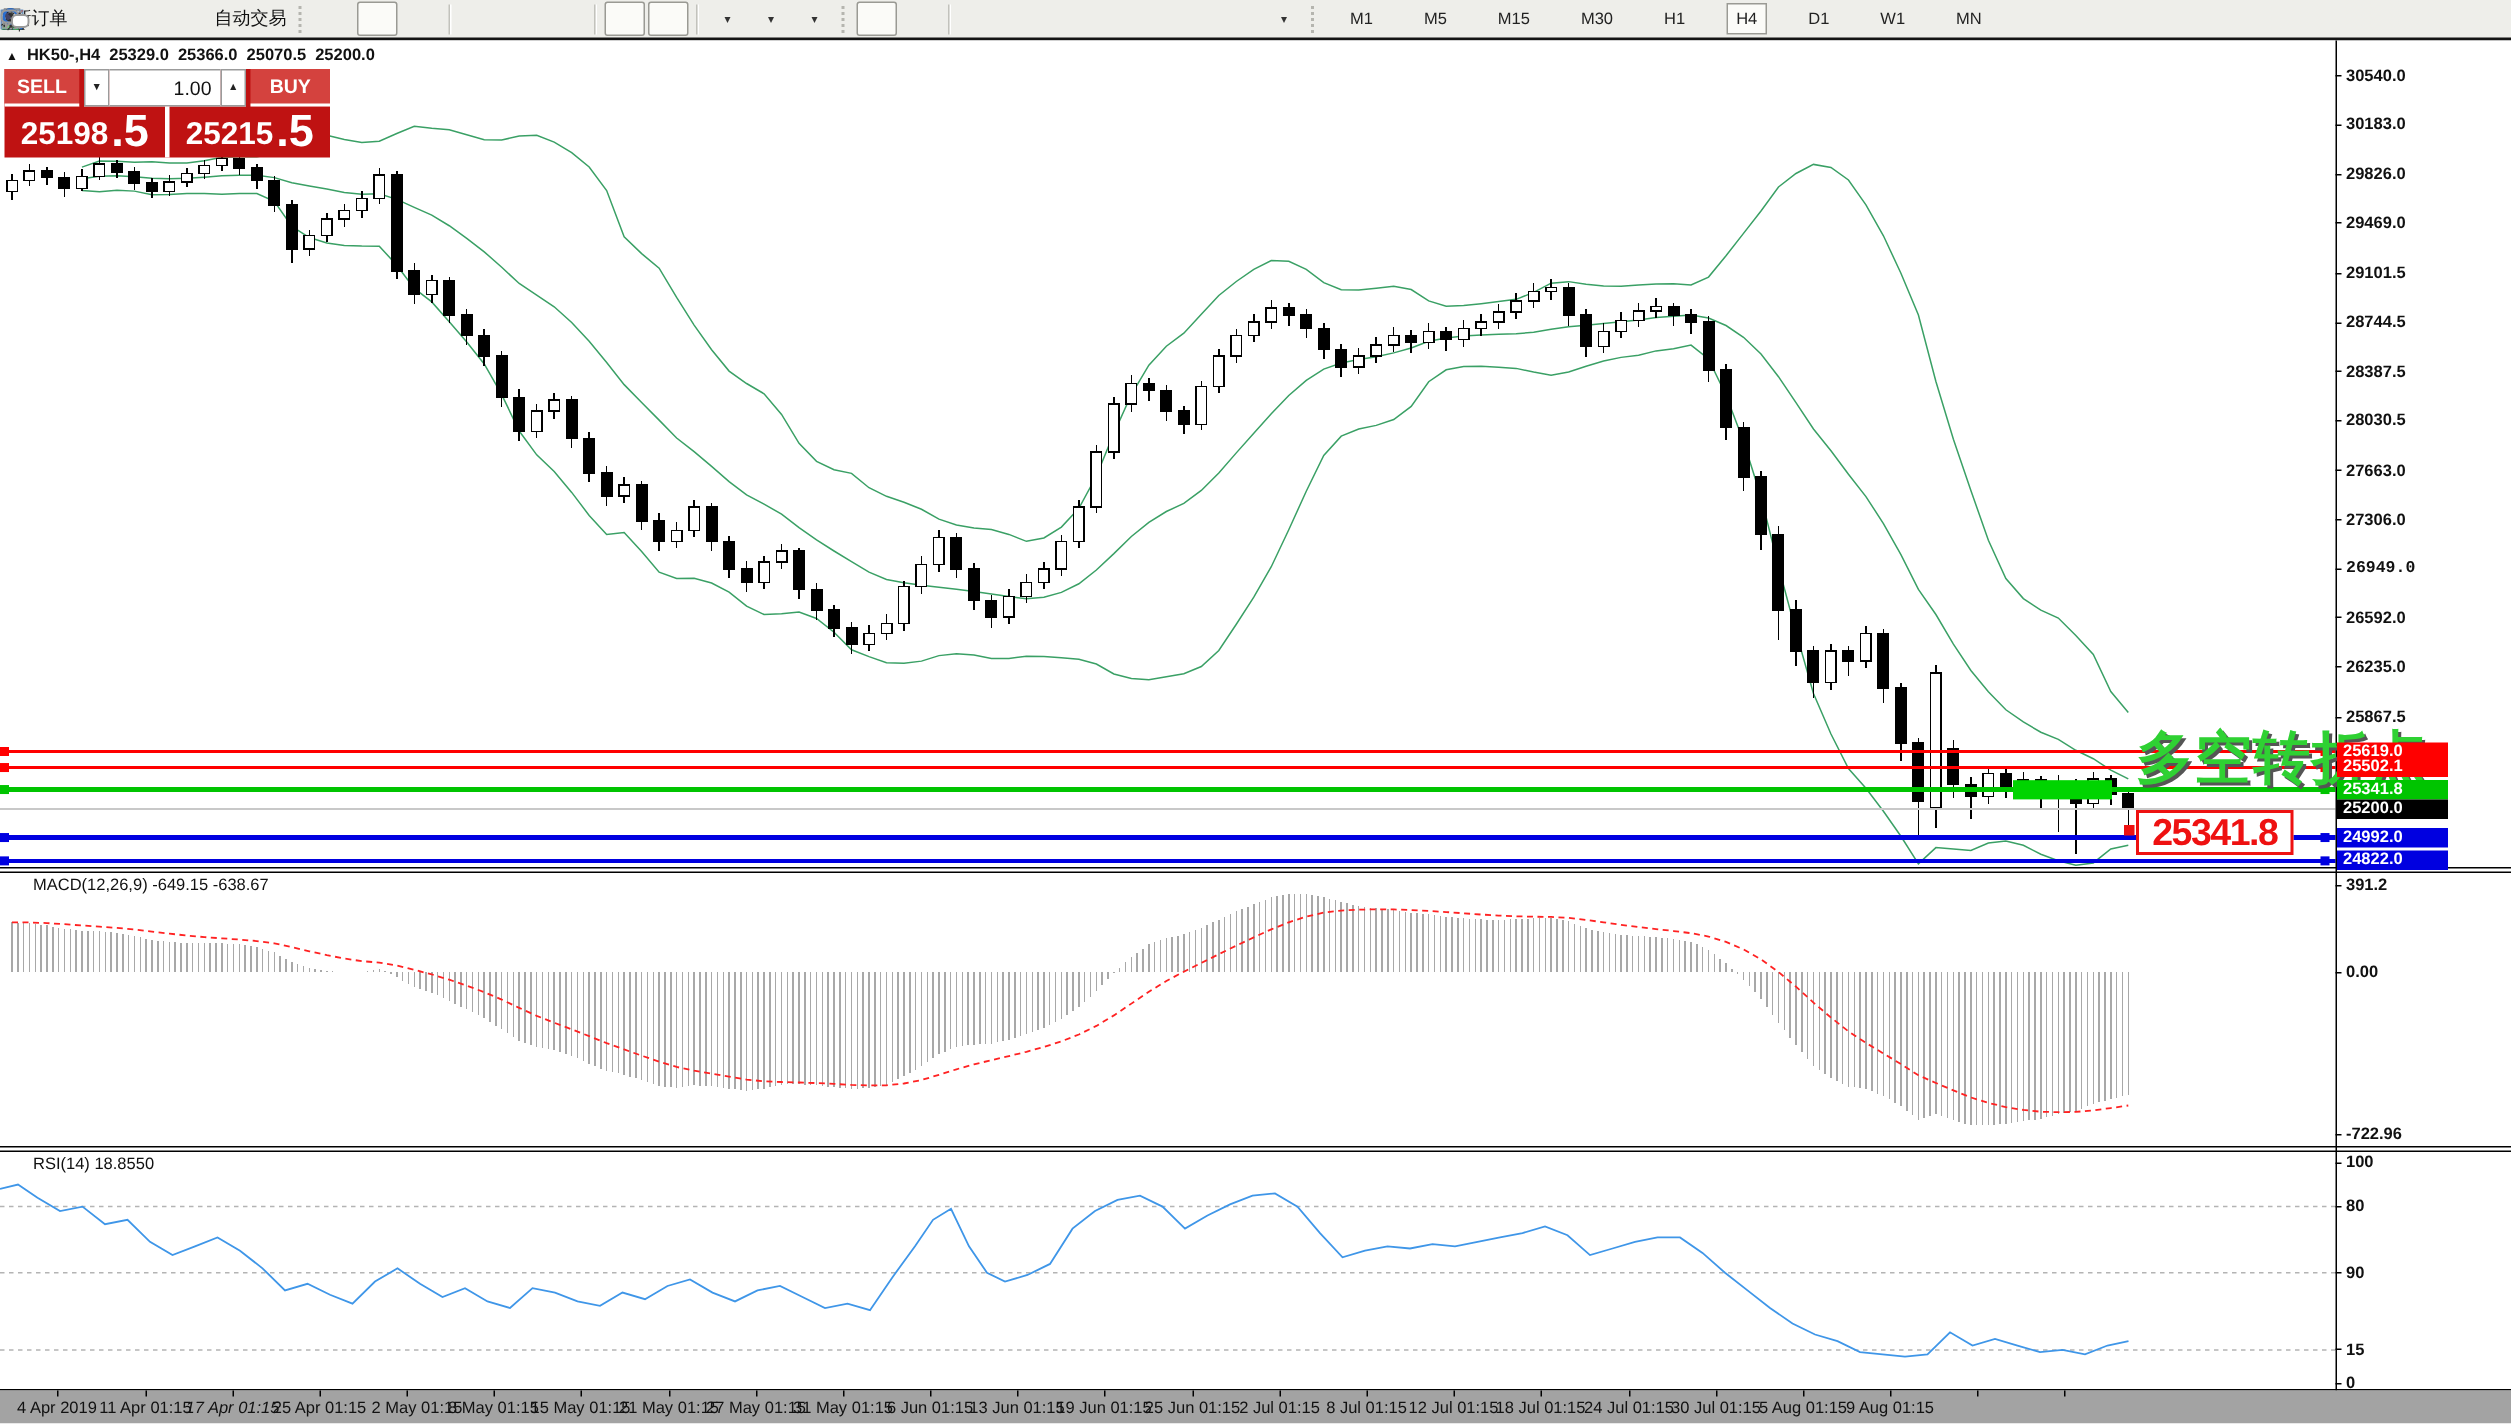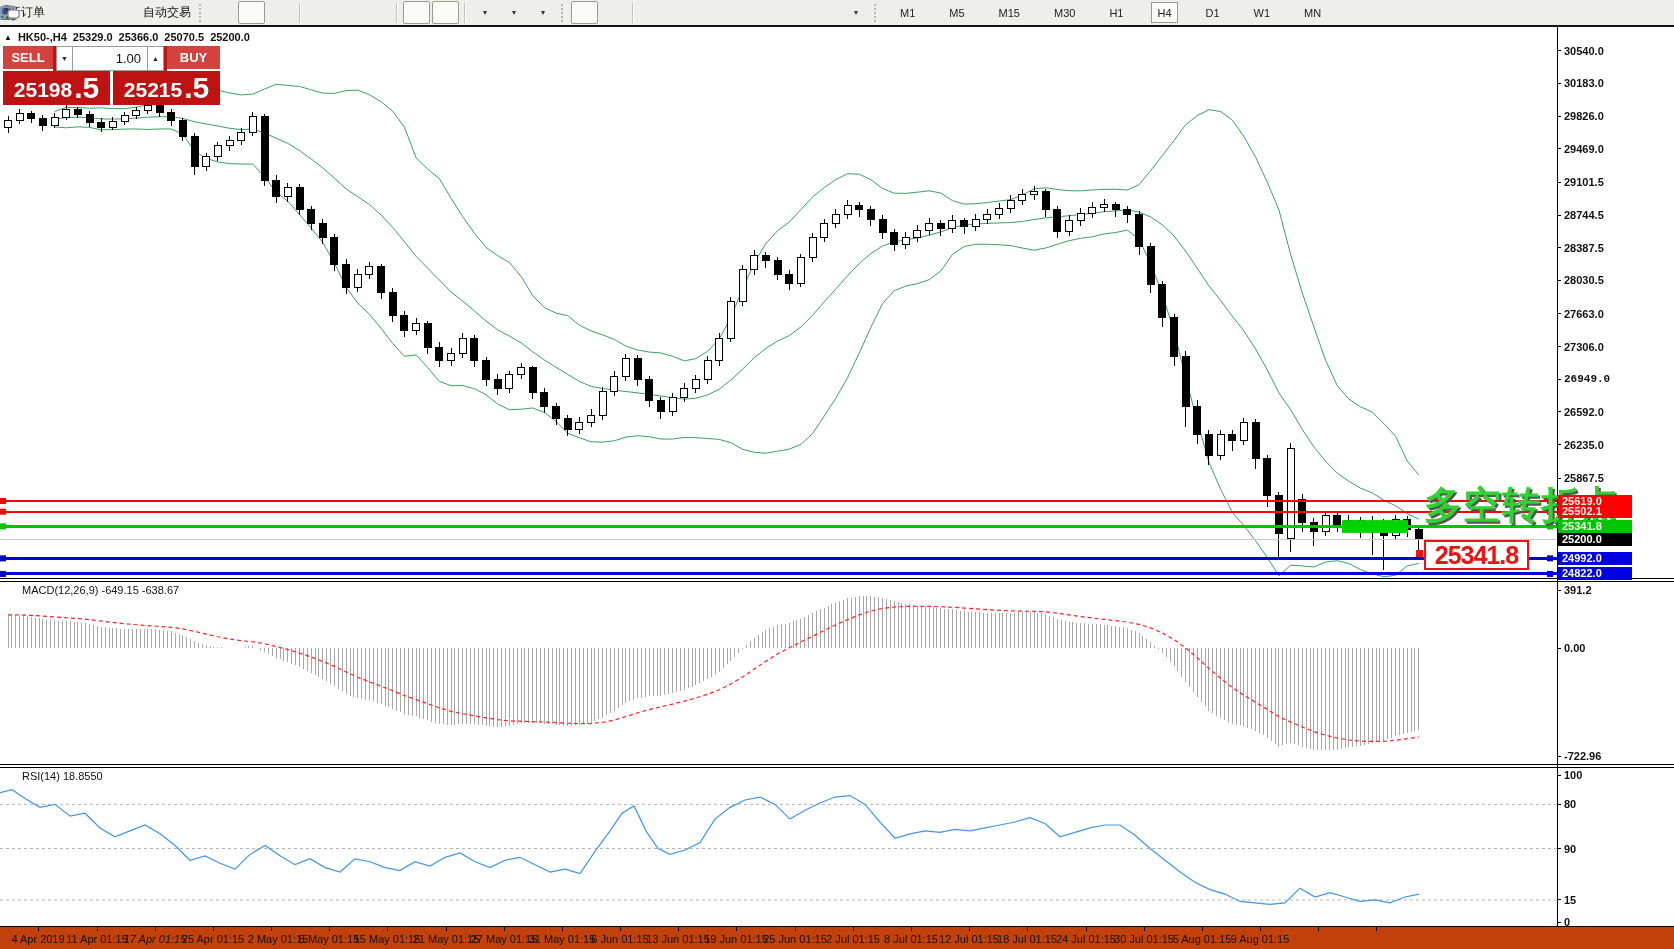--- a/index.html
+++ b/index.html
@@ -46,21 +46,21 @@
   .pricebox .frac{font-size:30px;font-weight:700;line-height:30px;margin-left:2px;}
   .pgap{width:3px;background:#fff;}
   
   .annot{position:absolute;left:1424px;top:453px;font-size:38px;font-weight:700;color:#2fd133;
     text-shadow:2px 2px 0 #555;letter-spacing:1px;white-space:nowrap;}
   .callout{position:absolute;left:1424px;top:513px;width:101px;height:26px;background:#fff;border:2px solid #ee1111;
     color:#ee1111;font-size:25px;font-weight:700;line-height:26px;text-align:center;letter-spacing:-1px;}
   .callout-sq{position:absolute;left:1416px;top:523px;width:7px;height:7px;background:#ee1111;}
   .indlabel{position:absolute;left:22px;font-size:11px;color:#111;white-space:nowrap;}
   
-  .timeaxis{position:absolute;left:0;top:900px;width:1674px;height:22px;background:#c2410c;}
+  .timeaxis{position:absolute;left:0;top:900px;width:1674px;height:22px;background:#a3a3a3;}
   .tlabel{position:absolute;top:6px;font-size:11px;color:#111;transform:translateX(-50%);white-space:nowrap;}
   .ttick{position:absolute;top:0;width:1px;height:4px;background:#000;}
   .icon{display:block;}
 </style>
 </head>
 <body>
 
 <div class="app">
 
   <div class="toolbar">

